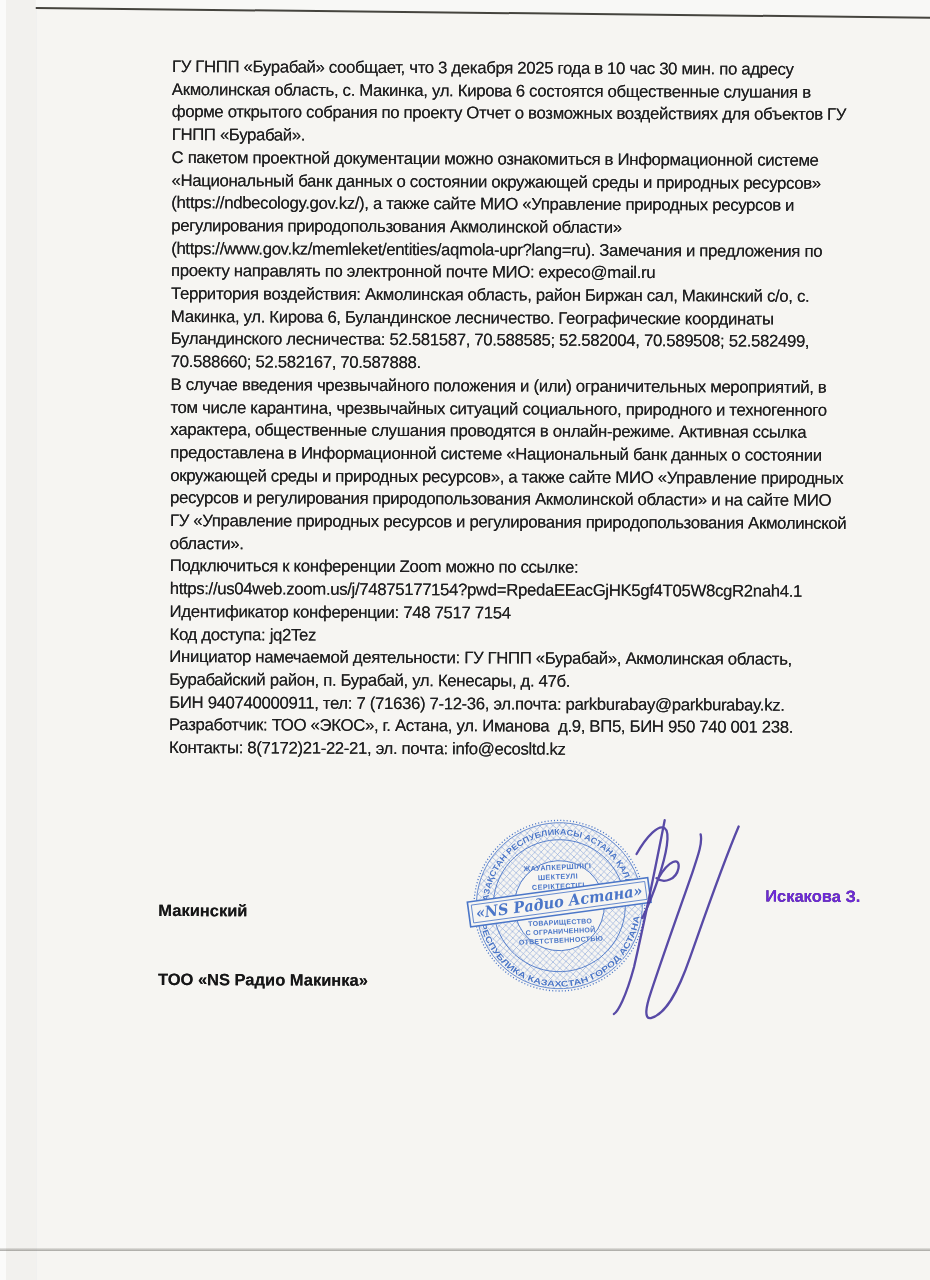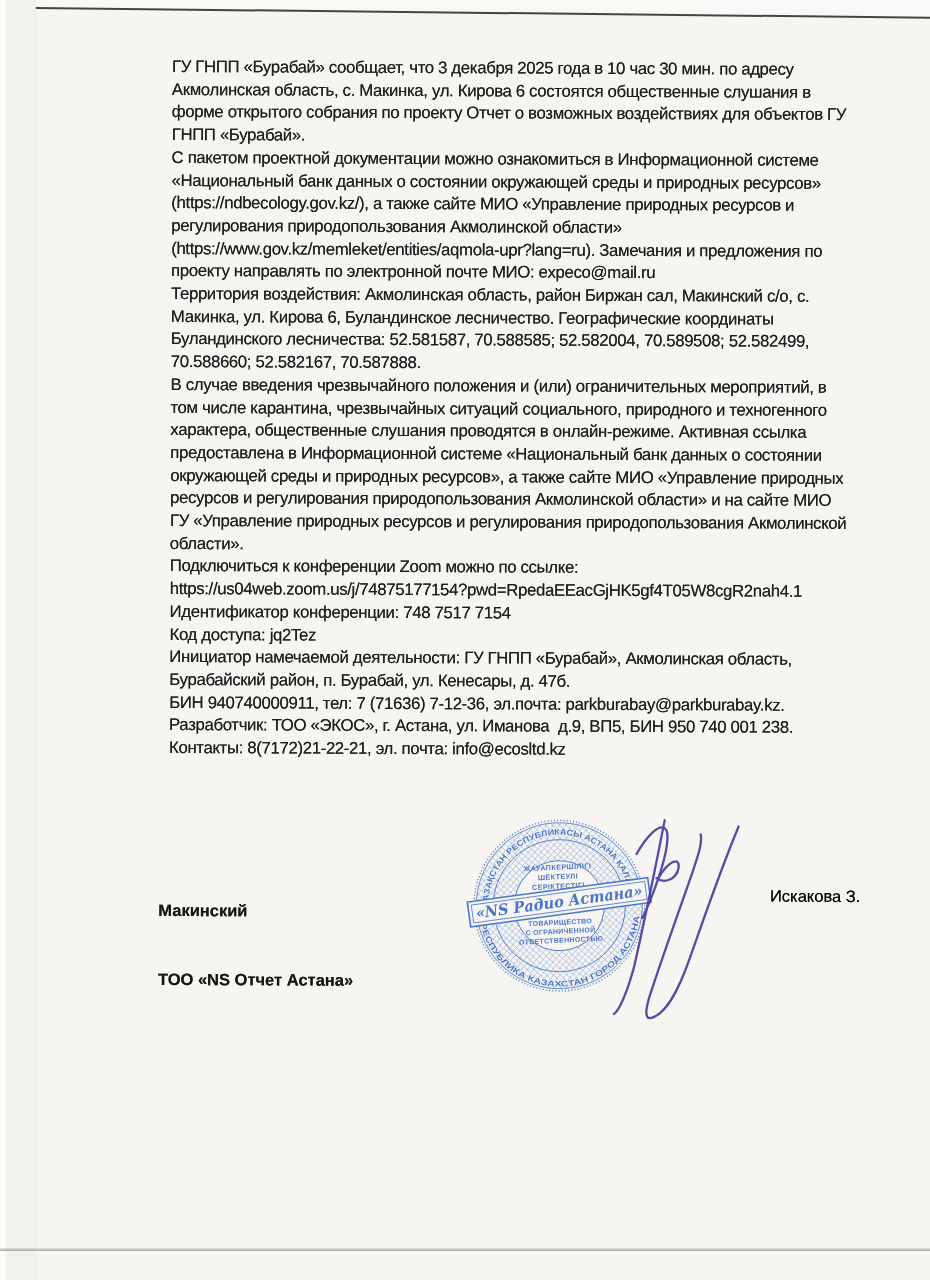--- a/index.html
+++ b/index.html
@@ -41,21 +41,21 @@
     text-shadow:0 0 0.5px rgba(30,30,31,0.85);
   }
 
   .signoff{
     position:absolute;left:162px;top:853px;color:#161617;
     font-weight:700;font-size:16.5px;line-height:23px;white-space:pre;
     text-shadow:0 0 0.4px rgba(22,22,23,0.8);
   }
   .signer{
     position:absolute;left:700px;top:884px;width:164px;text-align:right;
-    color:#000000;font-weight:400;font-size:16.5px;white-space:pre;
+    color:#6d28d9;font-weight:700;font-size:16.5px;white-space:pre;
     text-shadow:0 0 0.4px rgba(22,22,23,0.8);
   }
 
   .stamp-svg{position:absolute;left:463px;top:804px;opacity:0.92;}
   .stamp-ring-text{font-family:"Liberation Sans",sans-serif;font-weight:700;
     paint-order:stroke;stroke:#f6f5f2;stroke-width:1.1px;}
   .stamp-center-text{font-family:"Liberation Sans",sans-serif;font-weight:700;}
   .stamp-banner-text{font-family:"DejaVu Serif","Liberation Serif",serif;
     font-weight:700;font-style:italic;}
 
@@ -101,21 +101,21 @@
         <div class="line">Код доступа: jq2Tez</div>
         <div class="line">Инициатор намечаемой деятельности: ГУ ГНПП «Бурабай», Акмолинская область,</div>
         <div class="line">Бурабайский район, п. Бурабай, ул. Кенесары, д. 47б.</div>
         <div class="line">БИН 940740000911, тел: 7 (71636) 7-12-36, эл.почта: parkburabay@parkburabay.kz.</div>
         <div class="line">Разработчик: ТОО «ЭКОС», г. Астана, ул. Иманова  д.9, ВП5, БИН 950 740 001 238.</div>
         <div class="line">Контакты: 8(7172)21-22-21, эл. почта: info@ecosltd.kz</div>
       </div>
 
     <div class="signoff">
       <div>Макинский</div>
-      <div>ТОО «NS Отчет Астана»</div>
+      <div>ТОО «NS Радио Макинка»</div>
     </div>
     <div class="signer">Искакова З.</div>
 
     <svg class="stamp-svg" width="200" height="200" viewBox="0 0 200 200">
       <defs>
         <pattern id="mesh" width="6.5" height="6.5" patternUnits="userSpaceOnUse">
           <path d="M0,0 L6.5,6.5 M6.5,0 L0,6.5" stroke="#5c84d0" stroke-width="0.55" opacity="0.85"></path>
         </pattern>
         <path id="arcTop" d="M 29,100 A 71,71 0 1 1 171,100" fill="none"></path>
         <path id="arcBottom" d="M 19,100 A 81,81 0 0 0 181,100" fill="none"></path>

